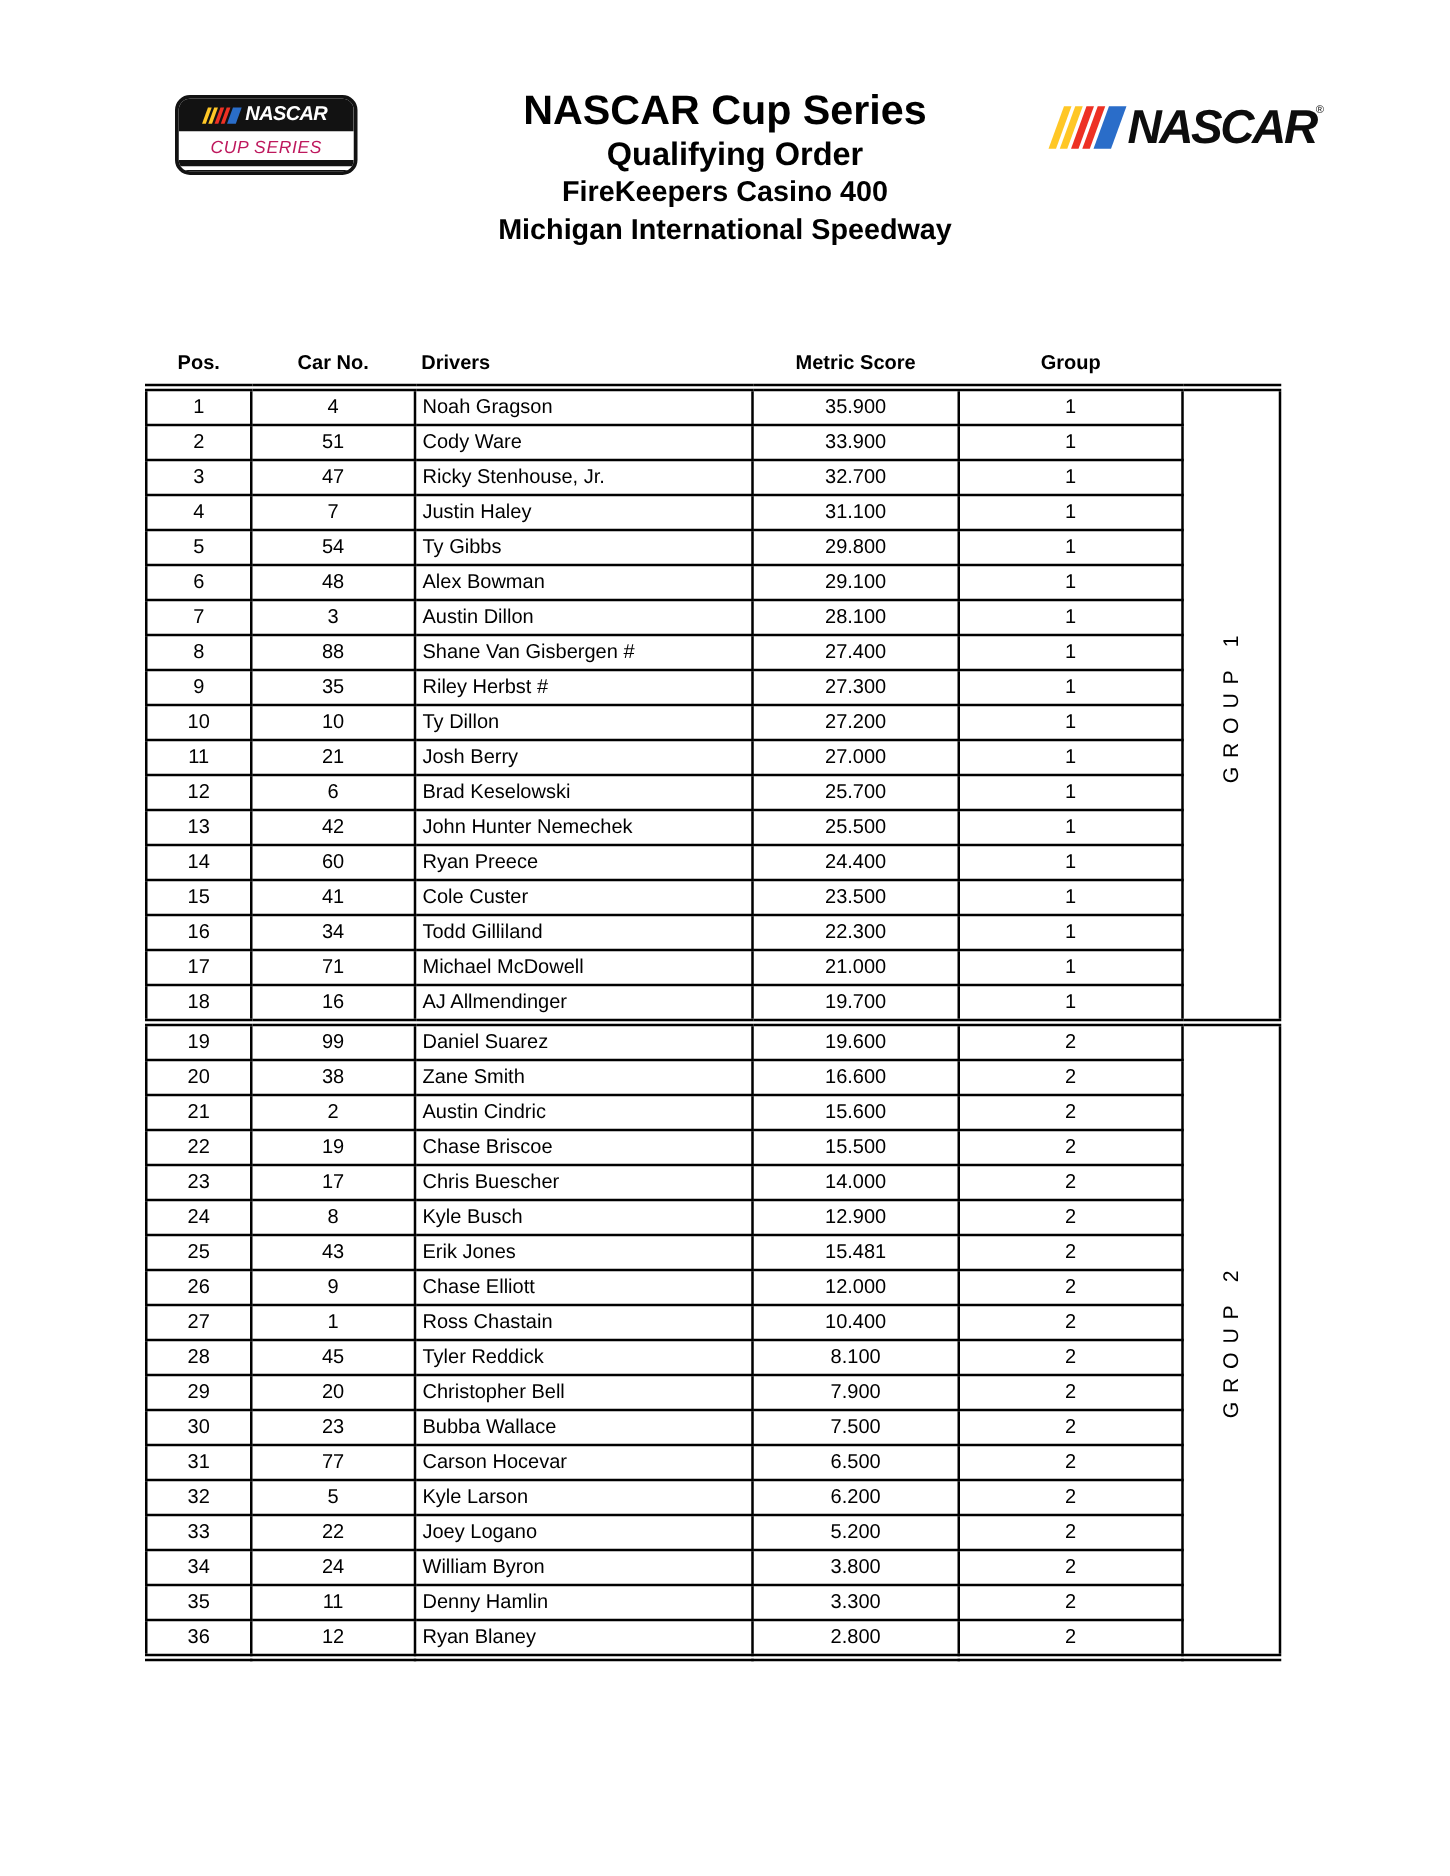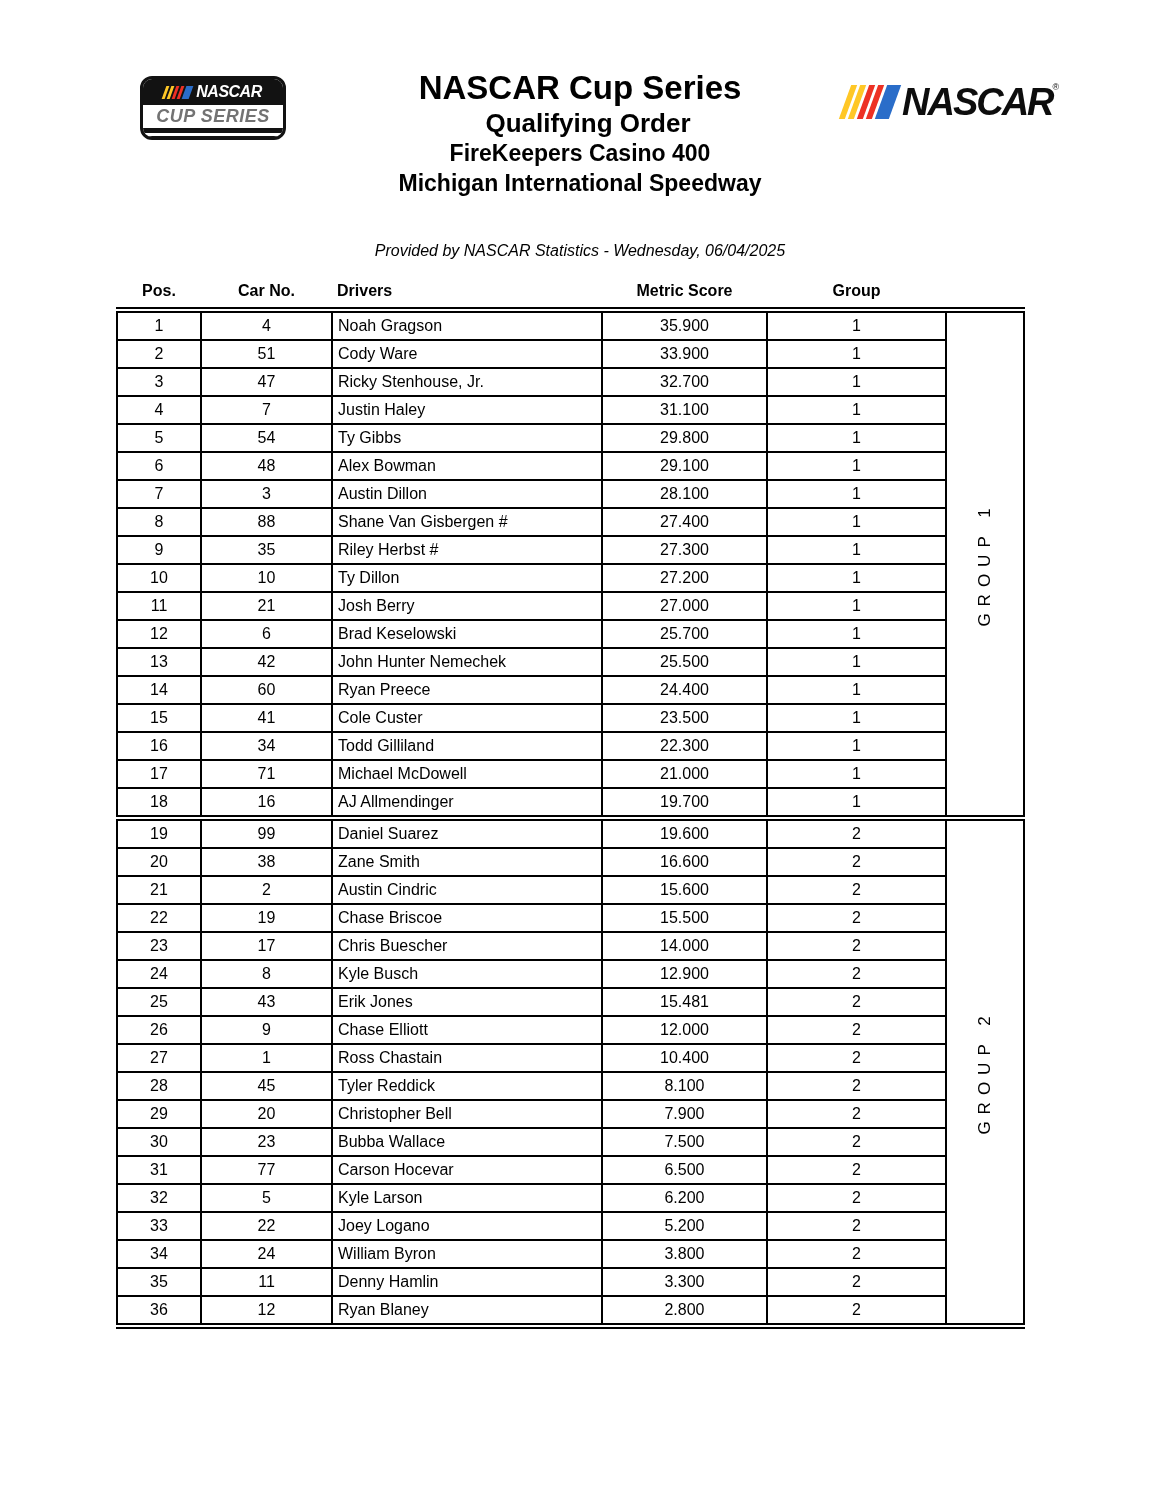--- a/index.html
+++ b/index.html
@@ -29,21 +29,21 @@
   .stripes i { display:block; }
   .stripes .y { background:var(--stripe-yellow,#FFC726); }
   .stripes .r { background:var(--stripe-red,#ED3124); }
   .stripes .b { background:var(--stripe-blue,#2A6DC9); }
   .stripes.mini i { width:3px; height:13px; }
   .stripes.mini i.b { width:7px; }
   .cup-logo-word { color:#fff; font-weight:bold; font-style:italic; font-size:16px; letter-spacing:-0.5px; }
   .cup-logo-mid {
     height:23px; flex:0 0 23px;
     display:flex; align-items:center; justify-content:center;
-    font-weight:bold; font-style:italic; font-size:18px; letter-spacing:0.5px; color:#737373;
+    font-weight:normal; font-style:italic; font-size:14px; letter-spacing:0.5px; color:#be185d;
   }
   .cup-logo-bottom { flex:1; display:flex; flex-direction:column; gap:3px; }
   .cup-logo-bottom .bar1 { height:5px; background:#121212; }
   .cup-logo-bottom .bar2 { height:3px; background:#121212; }
 
   .titles { position:absolute; left:0; right:0; top:68px; text-align:center; }
   .t1 { font-size:33px; font-weight:bold; line-height:1.22; }
   .t2 { font-size:26px; font-weight:bold; line-height:1.18;padding-left:16px; }
   .t3 { font-size:23px; font-weight:bold; line-height:1.3; }
 
@@ -124,21 +124,20 @@
       <i class="y"></i>
         <i class="y"></i>
         <i class="r"></i>
         <i class="r"></i>
         <i class="b"></i>
     </span>
     <span class="nascar-word">NASCAR</span>
     <span class="tm">®</span>
   </div>
 
-  <p class="provided">Provided by NASCAR Statistics - Wednesday, 06/04/2025</p>
 
   <table class="qual-table">
     <colgroup>
       <col style="width:84px">
         <col style="width:131px">
         <col style="width:270px">
       <col style="width:165px">
         <col style="width:179px">
         <col style="width:78px">
     </colgroup>

